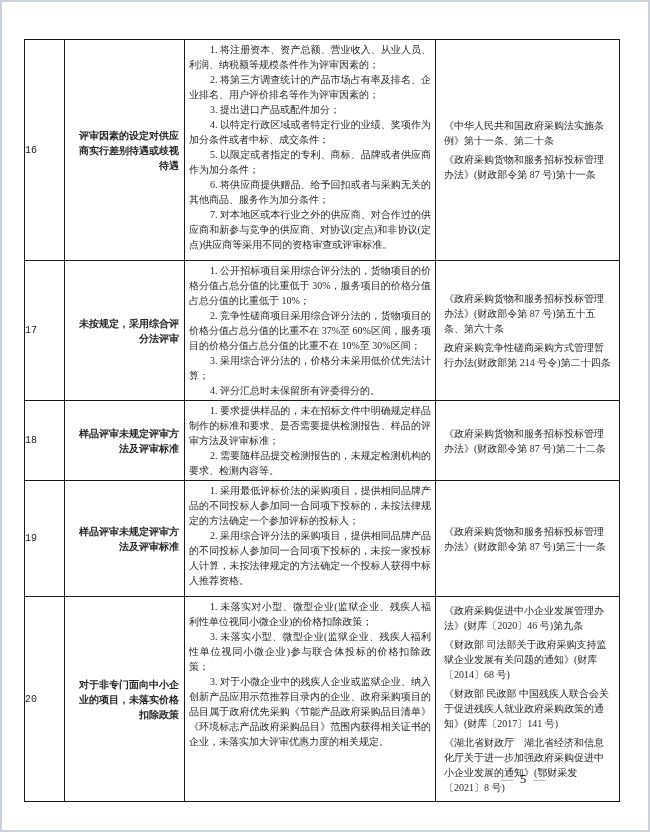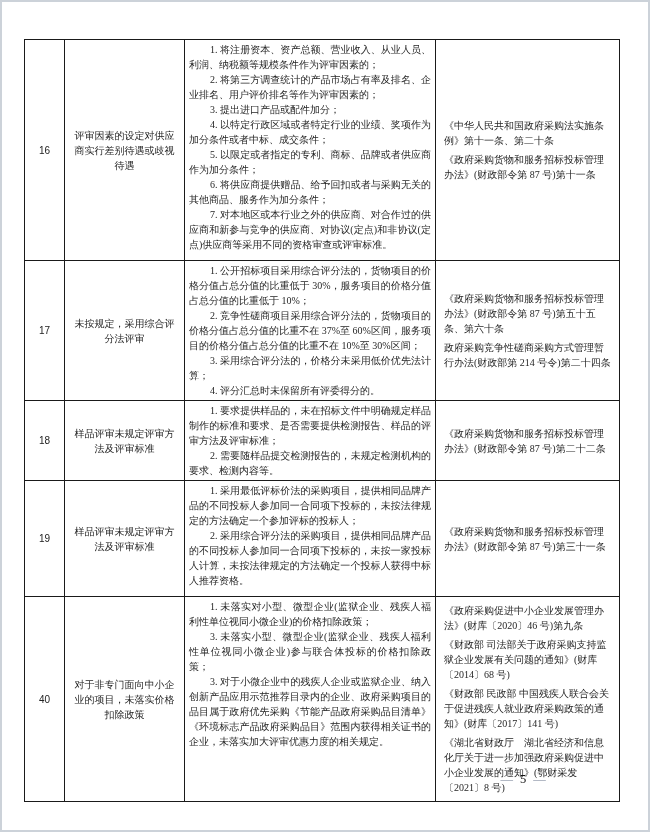--- a/index.html
+++ b/index.html
@@ -25,26 +25,26 @@
     table-layout: fixed;
   }
   td {
     border: 1px solid #1a1a1a;
     font-size: 10px;
     line-height: 15px;
     vertical-align: middle;
     overflow: hidden;
   }
   td.c-num {
-    text-align: center;
-    font-family: Liberation Sans, sans-serif;
+    text-align: left;
+    font-family: Liberation Mono, monospace;
     font-size: 10px;
     color: #222;
   }
-  td.c-issue { padding: 2px 5px; text-align: center; }
+  td.c-issue { padding: 2px 5px; text-align: right; font-weight: bold; }
   td.c-details { padding: 2px 4px 2px 4px; vertical-align: top; }
   td.c-details p {
     text-indent: 21px;
     text-align: justify;
     margin: 0;
   }
   td.c-refs { padding: 2px 4px; }
   td.c-refs p { margin: 4px; text-align: left; }
   .footer {
     position: absolute;
@@ -124,21 +124,21 @@
         <td class="c-details">
           <p>1. 采用最低评标价法的采购项目，提供相同品牌产品的不同投标人参加同一合同项下投标的，未按法律规定的方法确定一个参加评标的投标人；</p>
           <p>2. 采用综合评分法的采购项目，提供相同品牌产品的不同投标人参加同一合同项下投标的，未按一家投标人计算，未按法律规定的方法确定一个投标人获得中标人推荐资格。</p>
         </td>
         <td class="c-refs">
           <p>《政府采购货物和服务招标投标管理办法》(财政部令第 87 号)第三十一条</p>
         </td>
       </tr>
 
       <tr style="height:167px">
-        <td class="c-num">40</td>
+        <td class="c-num">20</td>
         <td class="c-issue">对于非专门面向中小企业的项目，未落实价格扣除政策</td>
         <td class="c-details">
           <p>1. 未落实对小型、微型企业(监狱企业、残疾人福利性单位视同小微企业)的价格扣除政策；</p>
           <p>3. 未落实小型、微型企业(监狱企业、残疾人福利性单位视同小微企业)参与联合体投标的价格扣除政策；</p>
           <p>3. 对于小微企业中的残疾人企业或监狱企业、纳入创新产品应用示范推荐目录内的企业、政府采购项目的品目属于政府优先采购《节能产品政府采购品目清单》《环境标志产品政府采购品目》范围内获得相关证书的企业，未落实加大评审优惠力度的相关规定。</p>
         </td>
         <td class="c-refs">
           <p>《政府采购促进中小企业发展管理办法》(财库〔2020〕46 号)第九条</p>
           <p>《财政部 司法部关于政府采购支持监狱企业发展有关问题的通知》(财库〔2014〕68 号)</p>
           <p>《财政部 民政部 中国残疾人联合会关于促进残疾人就业政府采购政策的通知》(财库〔2017〕141 号)</p>

